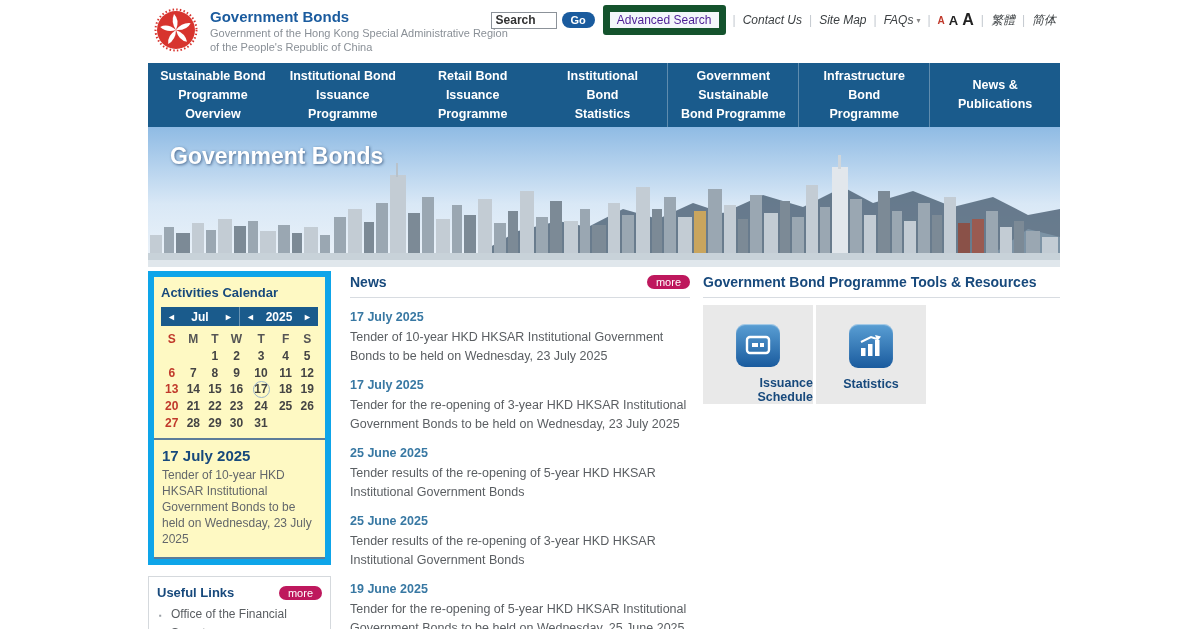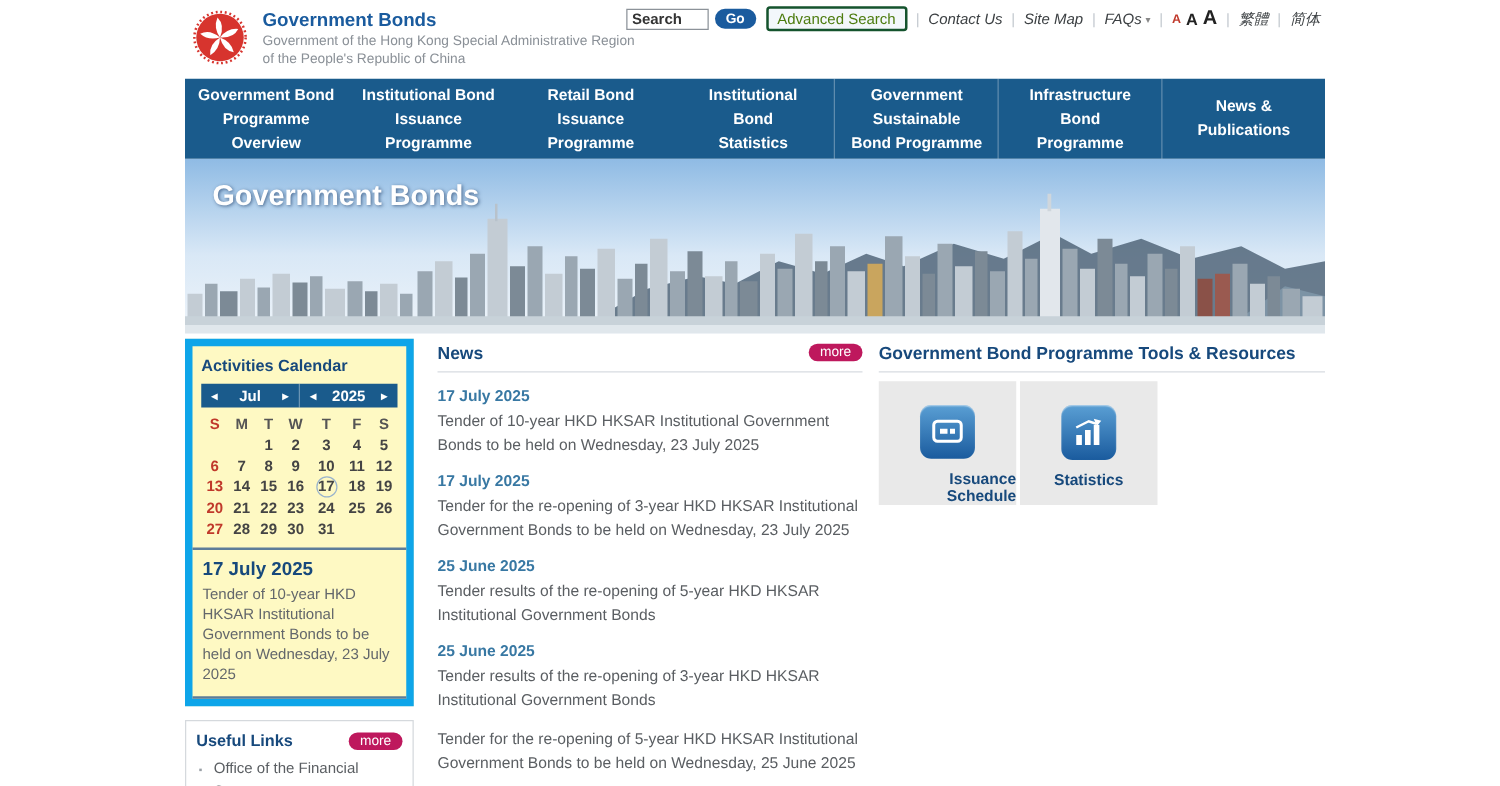--- a/index.html
+++ b/index.html
@@ -11,21 +11,21 @@
   
   .header { height:63px; position:relative; }
   .logo-wrap { position:absolute; left:6px; top:8px; display:flex; align-items:flex-start; cursor:pointer; }
   .logo-emblem { width:44px; height:44px; margin-right:12px; }
   .site-title { color:#1a5b9e; font-size:15px; font-weight:bold; line-height:18px; }
   .site-sub { color:#8a9097; font-size:11px; line-height:14px; }
   .util { position:absolute; top:5px; right:4px; display:flex; align-items:center; font-size:12px; color:#3c4043; white-space:nowrap; }
   .util .sep { color:#c3c9cf; margin:0 7px; }
   .search-input { width:66px; height:17px; border:1px solid #8c9299; font:bold 12px "Liberation Sans",sans-serif; color:#333; padding:0 4px; }
   .go-btn { background:#1a5b9e; color:#fff; font-size:11px; font-weight:bold; border:none; border-radius:8px; padding:2px 9px; margin-left:5px; cursor:pointer; }
-  .adv-btn { margin-left:8px; color:#4d7c0f; background:#f3f7fb; border:2px solid #14532d; border-radius:3px; padding:1px 7px; font-size:12px; cursor:pointer; }
+  .adv-btn { margin-left:8px; color:#4c1d95; background:#f3f7fb; border:7px solid #14532d; border-radius:3px; padding:1px 7px; font-size:12px; cursor:pointer; }
   .util a { color:#3c4043; text-decoration:none; cursor:pointer;font-style:italic; }
   .faq-caret { font-size:8px; color:#888; margin-left:3px; }
   .fz { font-weight:bold; cursor:pointer; }
   .fz-s { color:#c0392b; font-size:10px; }
   .fz-m { color:#222; font-size:13px; margin-left:4px; }
   .fz-l { color:#222; font-size:16px; margin-left:4px; }
   .lang { cursor:pointer; }
 
   
   .nav { height:64px; background:#1a5b8c; display:flex; }
@@ -126,21 +126,21 @@
         <span class="fz fz-l">A</span>
         <span class="sep">|</span>
         <a class="lang">繁體</a>
         <span class="sep">|</span>
         <a class="lang">简体</a>
       </div>
     </div>
 
     <div class="nav">
       <div class="nav-item">
-        <span>Government Bond</span>
+        <span>Sustainable Bond</span>
         <span>Programme</span>
         <span>Overview</span>
       </div>
       <div class="nav-item">
         <span>Institutional Bond</span>
         <span>Issuance</span>
         <span>Programme</span>
       </div>
       <div class="nav-item">
         <span>Retail Bond</span>
@@ -372,20 +372,21 @@
             </div>
             <div class="news-item">
               <div class="news-date">25 June 2025</div>
               <div class="news-text">Tender results of the re-opening of 5-year HKD HKSAR Institutional Government Bonds</div>
             </div>
             <div class="news-item">
               <div class="news-date">25 June 2025</div>
               <div class="news-text">Tender results of the re-opening of 3-year HKD HKSAR Institutional Government Bonds</div>
             </div>
             <div class="news-item">
+              <div class="news-date">19 June 2025</div>
               <div class="news-text">Tender for the re-opening of 5-year HKD HKSAR Institutional Government Bonds to be held on Wednesday, 25 June 2025</div>
             </div>
           </div>
       </div>
 
       <div class="col-right">
         <div class="col-head">
           <span class="sec-title">Government Bond Programme Tools &amp; Resources</span>
         </div>
         <div class="tiles">

